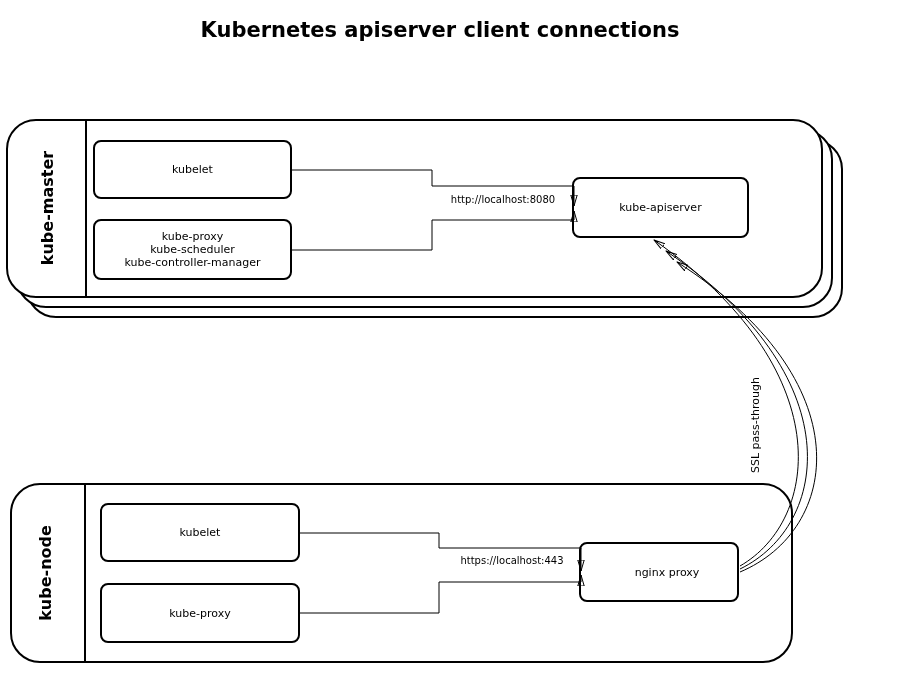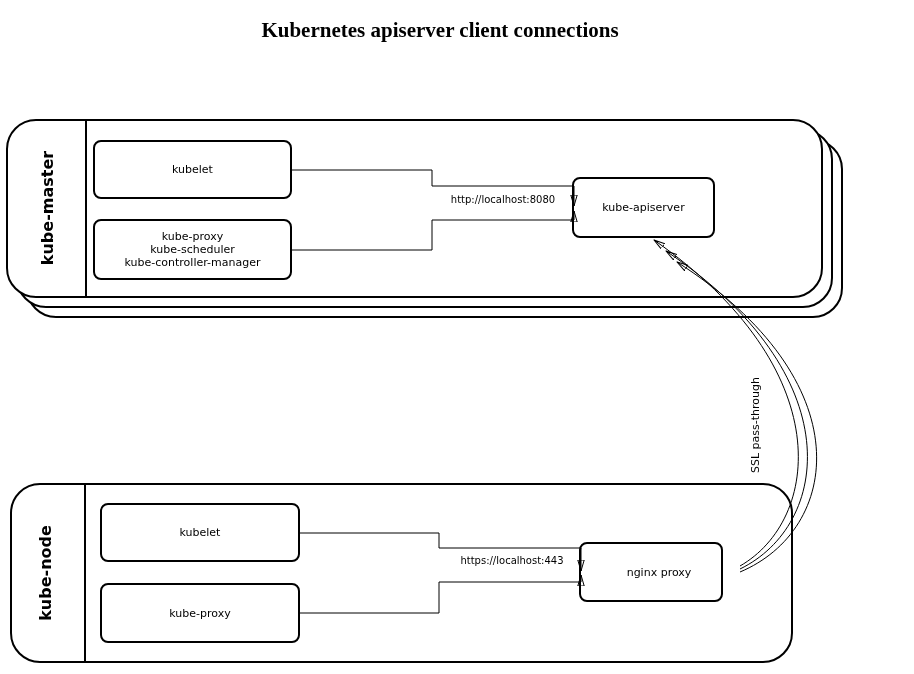--- a/index.html
+++ b/index.html
@@ -4,21 +4,21 @@
 <style>
   html,body{margin:0;padding:0;}
   body{
     width:914px;height:674px;position:relative;
     background:#ffffff;color:#000;
     font-family:"DejaVu Sans","Liberation Sans",sans-serif;
     overflow:hidden;
   }
   .title{
     position:absolute;left:440px;top:18px;transform:translateX(-50%);
-    font-size:21px;font-weight:bold;white-space:nowrap;font-family:Liberation Serif, serif;
+    font-size:21px;font-weight:bold;white-space:nowrap;
   }
   .container{
     position:absolute;background:#fff;border:2px solid #000;
     border-radius:30px;box-sizing:border-box;
   }
   .divider{
     position:absolute;top:-2px;bottom:-2px;width:2px;background:#000;
   }
   .vlabel{
     position:absolute;font-weight:bold;font-size:16px;
@@ -40,28 +40,28 @@
     font-size:11px;text-align:center;transform:rotate(-90deg);white-space:nowrap;
   }
   
   #master-back {left:26px;top:139px;width:817px;height:179px;}
   #master-mid  {left:16px;top:129px;width:817px;height:179px;}
   #master      {left:6px; top:119px;width:817px;height:179px;}
   #master .divider{left:77px;}
   #master .vlabel{left:-40px;top:77px;}
   #m-kubelet  {left:85px;top:19px;width:199px;height:59px;}
   #m-services {left:85px;top:98px;width:199px;height:61px;}
-  #m-apiserver{left:564px;top:56px;width:143px;height:61px;}
+  #m-apiserver{left:564px;top:56px;width:177px;height:61px;}
   
   #node{left:10px;top:483px;width:783px;height:180px;}
   #node .divider{left:72px;}
   #node .vlabel{left:-46px;top:78px;}
   #n-kubelet{left:88px;top:18px;width:200px;height:59px;}
   #n-proxy  {left:88px;top:98px;width:200px;height:60px;}
-  #n-nginx  {left:567px;top:57px;width:144px;height:60px;padding-left:16px;}
+  #n-nginx  {left:567px;top:57px;width:160px;height:60px;padding-left:16px;}
   
   #http-label {left:432px;top:194px;}
   #https-label{left:441px;top:555px;}
   
   #overlay{position:absolute;left:0;top:0;width:914px;height:674px;
     pointer-events:none;z-index:10;}
   #overlay path{fill:none;stroke:#000;stroke-width:1;stroke-linejoin:round;}
 </style>
 </head>
 <body>

